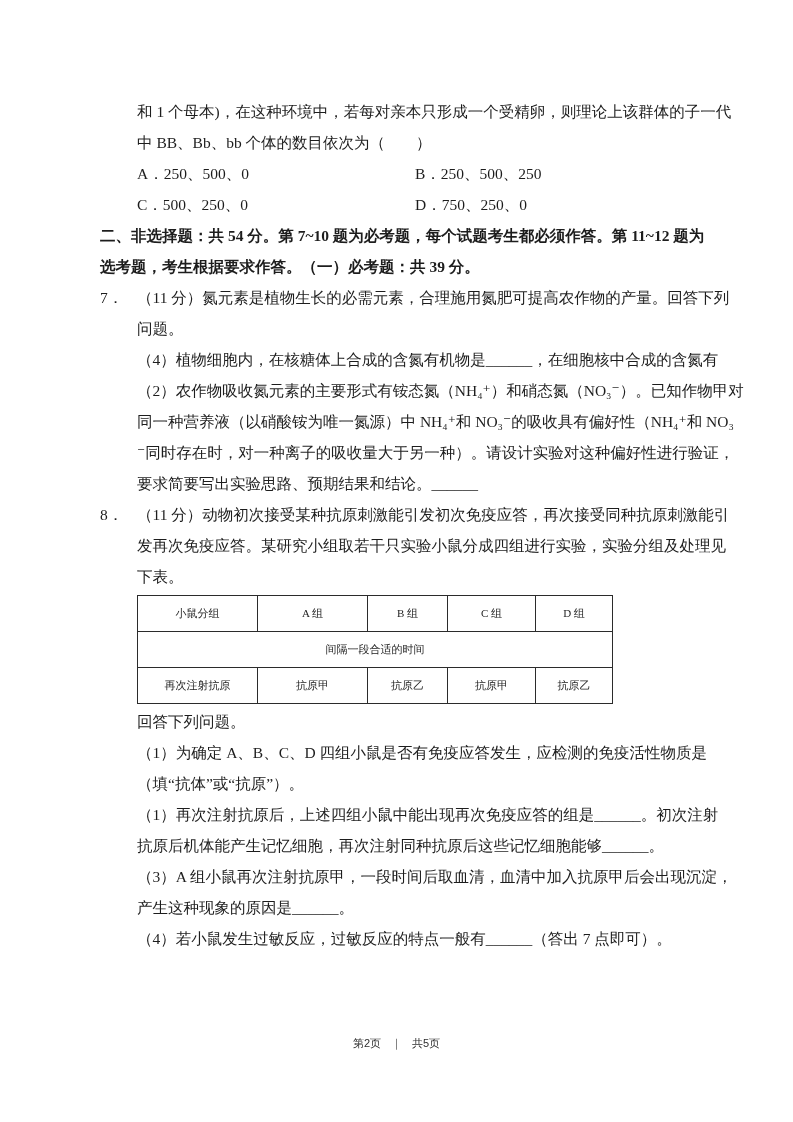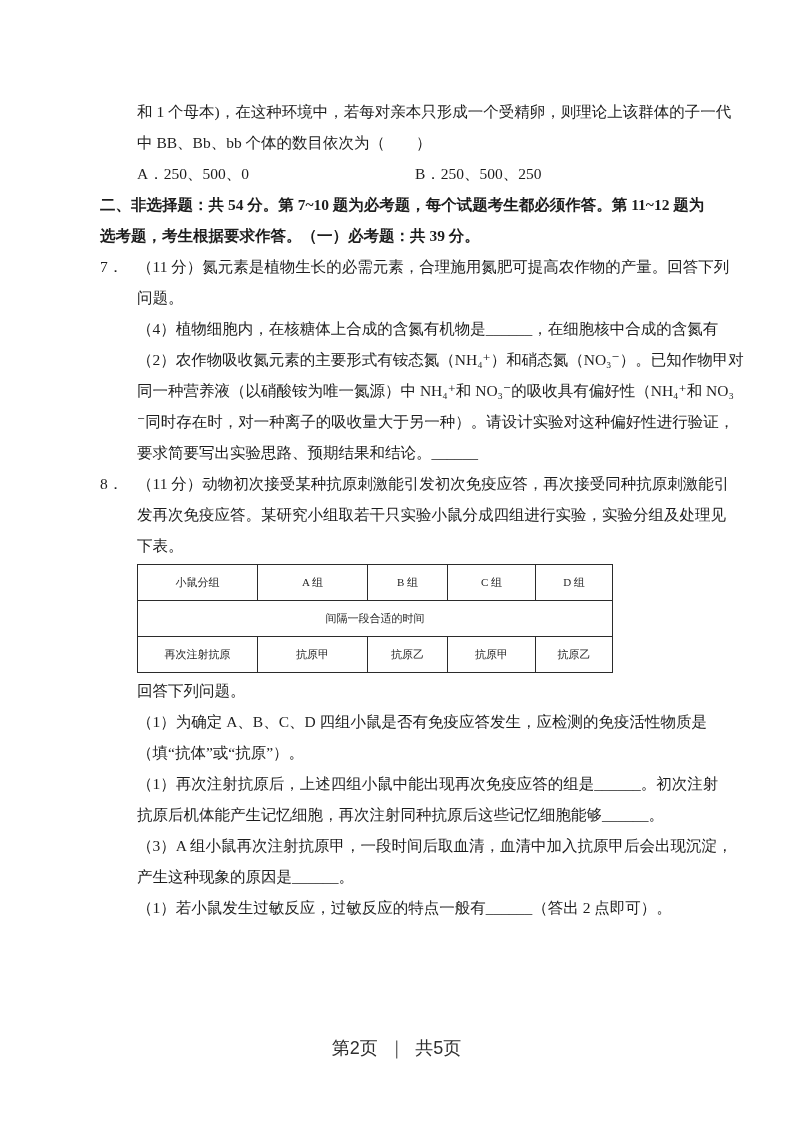--- a/index.html
+++ b/index.html
@@ -32,36 +32,40 @@
     text-align: center;
     vertical-align: middle;
     font-size: 11px;
     padding: 0;
     overflow: hidden;
   }
   .footer {
     position: absolute; left: 0; right: 0; top: 1036px;
     text-align: center;
     font-family: "Liberation Sans", "DejaVu Sans", sans-serif;
-    font-size: 18px; color: #2e2e2e;
+    font-size: 11px; color: #2e2e2e;
   }
   .footer .sep { margin: 0 10px; color: #4a4a4a; }
 </style>
 </head>
 <body>
 
 <div class="page">
   <div class="content">
 
     <div class="hang">
       <div class="line">和 1 个母本)，在这种环境中，若每对亲本只形成一个受精卵，则理论上该群体的子一代</div>
       <div class="line">中 BB、Bb、bb 个体的数目依次为（　　）</div>
       <div class="options-grid">
         <div class="line">A．250、500、0</div>
         <div class="line">B．250、500、250</div>
+      </div>
+      <div class="options-grid">
+        <div class="line">C．500、250、0</div>
+        <div class="line">D．750、250、0</div>
       </div>
     </div>
 
     <div class="bold">
       <div class="line">二、非选择题：共 54 分。第 7~10 题为必考题，每个试题考生都必须作答。第 11~12 题为</div>
       <div class="line">选考题，考生根据要求作答。（一）必考题：共 39 分。</div>
     </div>
 
     <div class="question">
       <span class="qnum">7．</span>
@@ -109,21 +113,21 @@
       </tbody>
         </table>
 
       <div class="line">回答下列问题。</div>
       <div class="line">（1）为确定 A、B、C、D 四组小鼠是否有免疫应答发生，应检测的免疫活性物质是</div>
       <div class="line">（填“抗体”或“抗原”）。</div>
       <div class="line">（1）再次注射抗原后，上述四组小鼠中能出现再次免疫应答的组是______。初次注射</div>
       <div class="line">抗原后机体能产生记忆细胞，再次注射同种抗原后这些记忆细胞能够______。</div>
       <div class="line">（3）A 组小鼠再次注射抗原甲，一段时间后取血清，血清中加入抗原甲后会出现沉淀，</div>
       <div class="line">产生这种现象的原因是______。</div>
-      <div class="line">（1）若小鼠发生过敏反应，过敏反应的特点一般有______（答出 2 点即可）。</div>
+      <div class="line">（4）若小鼠发生过敏反应，过敏反应的特点一般有______（答出 7 点即可）。</div>
     </div>
 
   </div>
 
   <div class="footer">
     <span>第2页</span><span class="sep">｜</span><span>共5页</span>
   </div>
 </div>
 
 </body></html>

